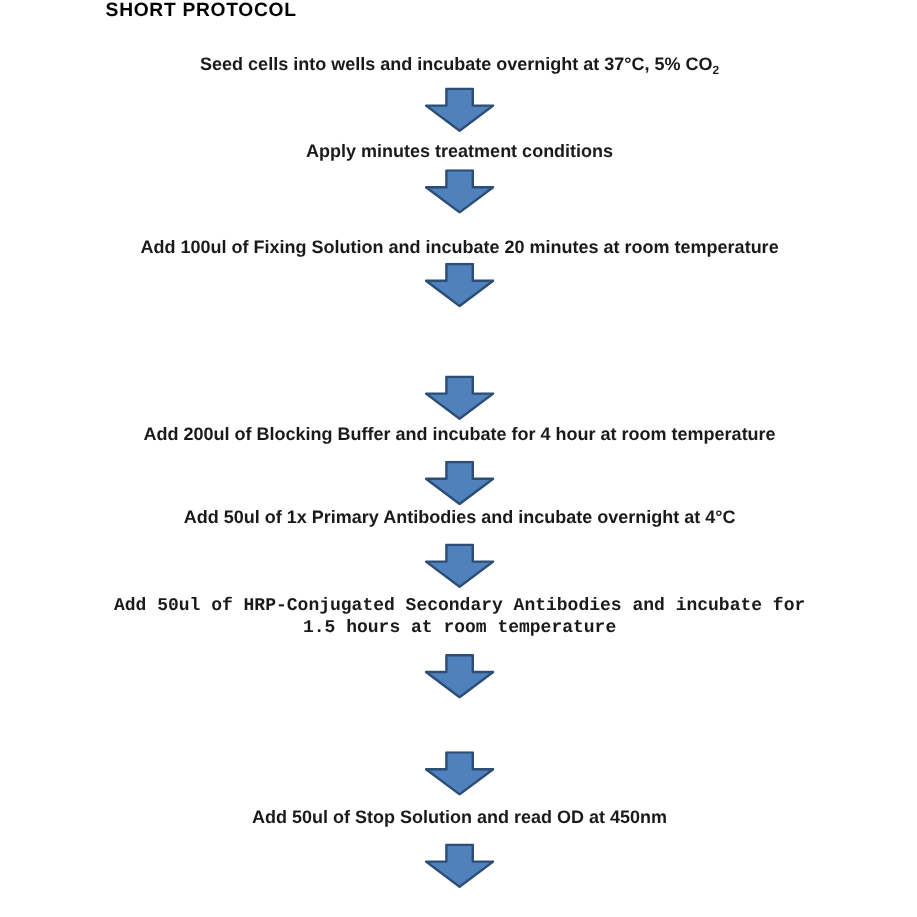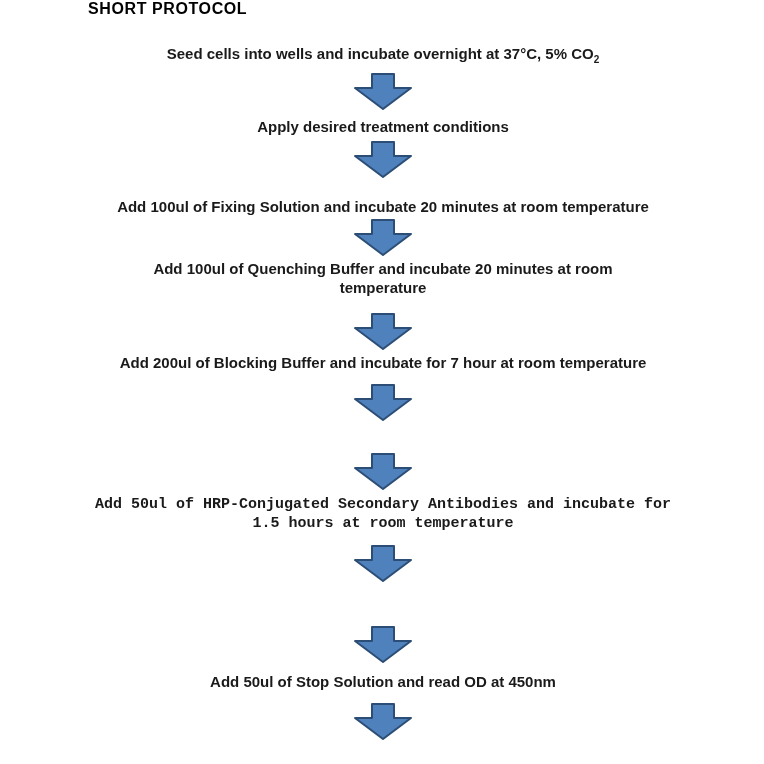--- a/index.html
+++ b/index.html
@@ -59,52 +59,52 @@
   <div class="title">SHORT PROTOCOL</div>
 
   <div class="step one" style="top:44px"><span>Seed cells into wells and incubate overnight at 37°C, 5% CO</span><sub>2</sub></div>
 
   <div class="arrow" style="top:73px">
     <svg viewBox="0 0 58 37">
         <polygon points="18,1 40,1 40,15 57,15 29,36 1,15 18,15"></polygon>
       </svg>
   </div>
 
-  <div class="step one" style="top:117px"><span>Apply desired treatment conditions</span></div>
+  <div class="step one" style="top:117px"><span>Apply minutes treatment conditions</span></div>
 
   <div class="arrow" style="top:141px">
     <svg viewBox="0 0 58 37">
         <polygon points="18,1 40,1 40,15 57,15 29,36 1,15 18,15"></polygon>
       </svg>
   </div>
 
   <div class="step one" style="top:197px"><span>Add 100ul of Fixing Solution and incubate 20 minutes at room temperature</span></div>
 
   <div class="arrow" style="top:219px">
     <svg viewBox="0 0 58 37">
         <polygon points="18,1 40,1 40,15 57,15 29,36 1,15 18,15"></polygon>
       </svg>
   </div>
 
-  <div class="step w540" style="top:259px"><span>Add 100ul of Quenching Buffer and incubate 20 minutes at room temperature</span></div>
 
   <div class="arrow" style="top:313px">
     <svg viewBox="0 0 58 37">
         <polygon points="18,1 40,1 40,15 57,15 29,36 1,15 18,15"></polygon>
       </svg>
   </div>
 
-  <div class="step one" style="top:353px"><span>Add 200ul of Blocking Buffer and incubate for 7 hour at room temperature</span></div>
+  <div class="step one" style="top:353px"><span>Add 200ul of Blocking Buffer and incubate for 4 hour at room temperature</span></div>
 
   <div class="arrow" style="top:384px">
     <svg viewBox="0 0 58 37">
         <polygon points="18,1 40,1 40,15 57,15 29,36 1,15 18,15"></polygon>
       </svg>
   </div>
 
+  <div class="step one" style="top:422px"><span>Add 50ul of 1x Primary Antibodies and incubate overnight at 4°C</span></div>
 
   <div class="arrow" style="top:453px">
     <svg viewBox="0 0 58 37">
         <polygon points="18,1 40,1 40,15 57,15 29,36 1,15 18,15"></polygon>
       </svg>
   </div>
 
   <div class="step w580" style="top:495px"><span>Add 50ul of HRP-Conjugated Secondary Antibodies and incubate for 1.5 hours at room temperature</span></div>
 
   <div class="arrow" style="top:545px">

